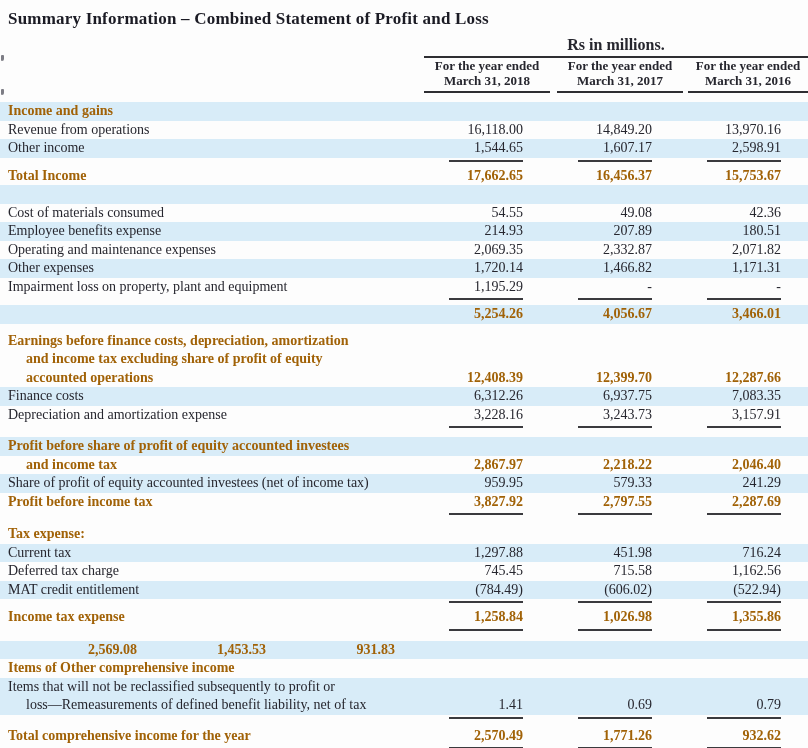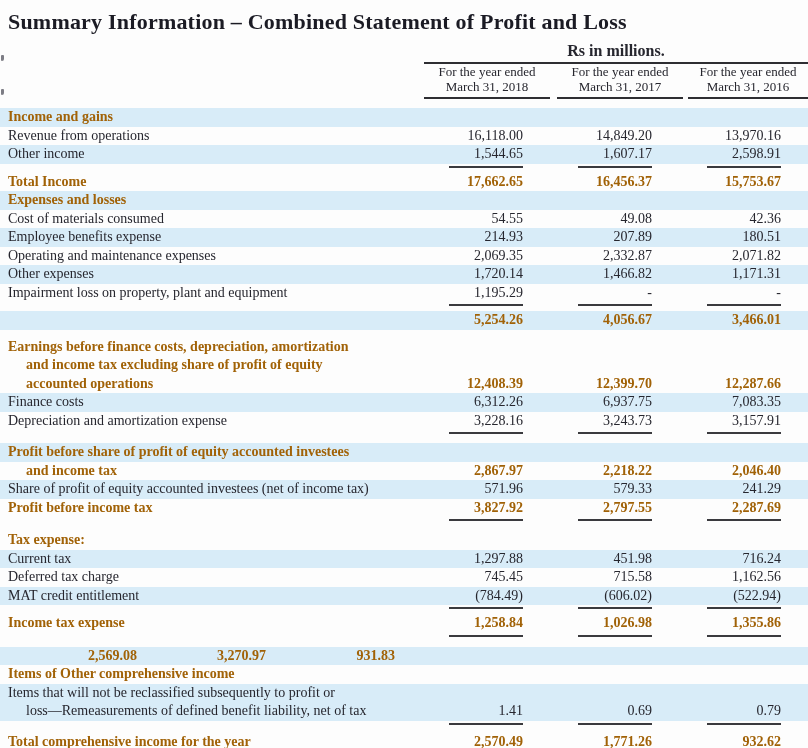--- a/index.html
+++ b/index.html
@@ -6,35 +6,35 @@
   .page{
     position:relative;
     width:808px;height:748px;
     background:#fdfdfd;
     overflow:hidden;
     font-family:"Liberation Serif","DejaVu Serif",serif;
     color:#26262e;
   }
   .doc-title{
     padding:9px 0 0 8px;
-    font-size:22px;
+    font-size:17px;
     font-weight:bold;
     color:#1b1b24;
     letter-spacing:.2px;
   }
   .header-area{position:relative;height:62px;margin-top:7px;}
   .units-label{
     position:absolute;left:424px;top:0;width:384px;
     text-align:center;font-weight:bold;font-size:16px;
     padding-bottom:2px;
     border-bottom:2px solid #2e2e32;
   }
   .col-head{
     position:absolute;top:22px;
-    text-align:center;font-weight:normal;font-size:13px;line-height:15px;
+    text-align:center;font-weight:bold;font-size:13px;line-height:15px;
     padding-bottom:3px;
     border-bottom:2px solid #2e2e32;
   }
   .ch1{left:424px;width:126px;}
   .ch2{left:557px;width:126px;}
   .ch3{left:688px;width:120px;}
   .rows{margin-top:4px;}
   .trow{
     display:flex;
     height:18.5px;line-height:18.5px;
@@ -116,21 +116,20 @@
           <span class="useg"></span>
         </span>
       </div>
       <div class="trow bg-white">
         <span class="lbl b">Total Income</span>
         <span class="v b">17,662.65</span>
         <span class="v b">16,456.37</span>
         <span class="v b">15,753.67</span>
       </div>
       <div class="trow bg-stripe">
-        <span class="lbl b">Expenses and losses</span>
         <span class="v"></span>
         <span class="v"></span>
         <span class="v"></span>
       </div>
       <div class="trow bg-white">
         <span class="lbl">Cost of materials consumed</span>
         <span class="v">54.55</span>
         <span class="v">49.08</span>
         <span class="v">42.36</span>
       </div>
@@ -227,21 +226,21 @@
         <span class="v"></span>
       </div>
       <div class="trow bg-white">
         <span class="lbl b indent">and income tax</span>
         <span class="v b">2,867.97</span>
         <span class="v b">2,218.22</span>
         <span class="v b">2,046.40</span>
       </div>
       <div class="trow bg-stripe">
         <span class="lbl">Share of profit of equity accounted investees (net of income tax)</span>
-        <span class="v">571.96</span>
+        <span class="v">959.95</span>
         <span class="v">579.33</span>
         <span class="v">241.29</span>
       </div>
       <div class="trow bg-white">
         <span class="lbl b">Profit before income tax</span>
         <span class="v b">3,827.92</span>
         <span class="v b">2,797.55</span>
         <span class="v b">2,287.69</span>
       </div>
       <div class="uband">
@@ -307,21 +306,21 @@
         <span class="v">
           <span class="useg"></span>
         </span>
         <span class="v">
           <span class="useg"></span>
         </span>
       </div>
       <div class="gap" style="height: 5px;"></div>
       <div class="trow bg-stripe">
         <span class="v b">2,569.08</span>
-        <span class="v b">3,270.97</span>
+        <span class="v b">1,453.53</span>
         <span class="v b">931.83</span>
       </div>
       <div class="trow bg-white">
         <span class="lbl b">Items of Other comprehensive income</span>
         <span class="v"></span>
         <span class="v"></span>
         <span class="v"></span>
       </div>
       <div class="trow bg-stripe">
         <span class="lbl">Items that will not be reclassified subsequently to profit or</span>

